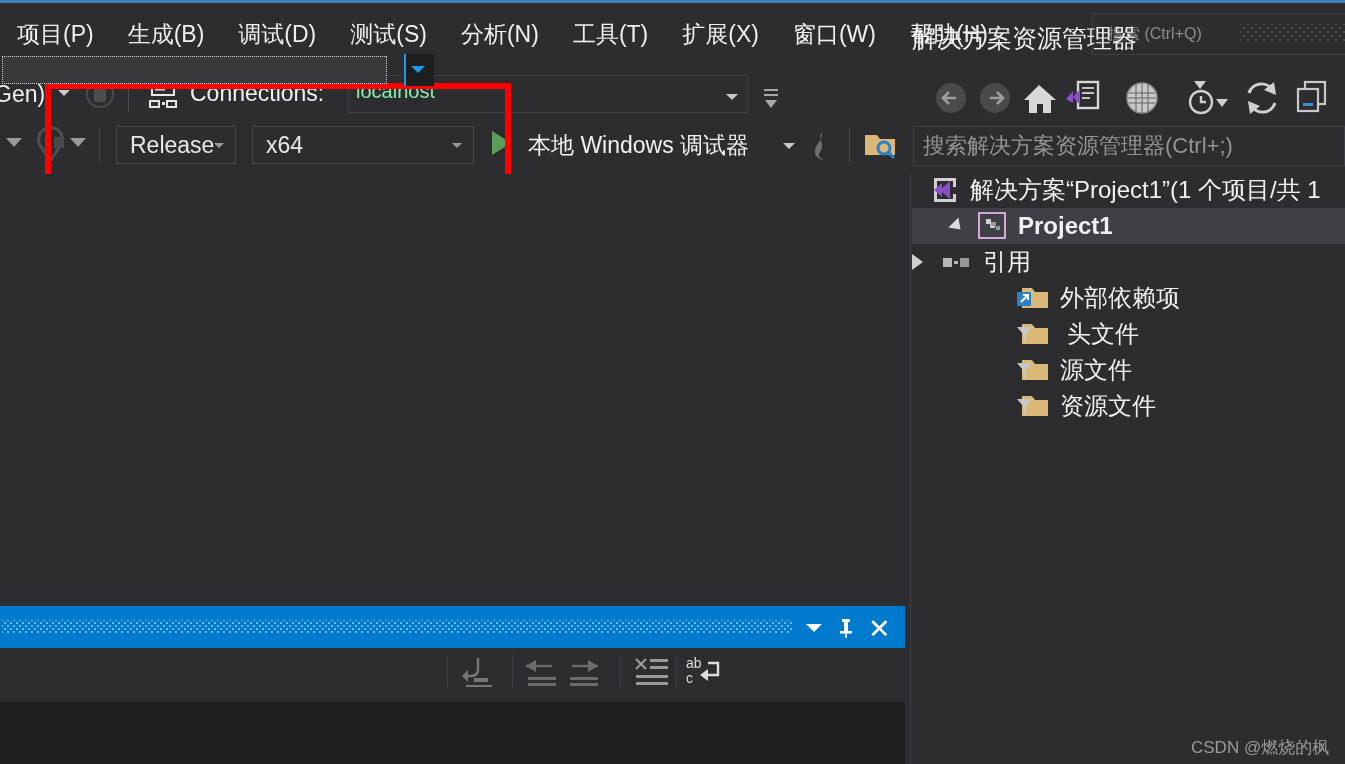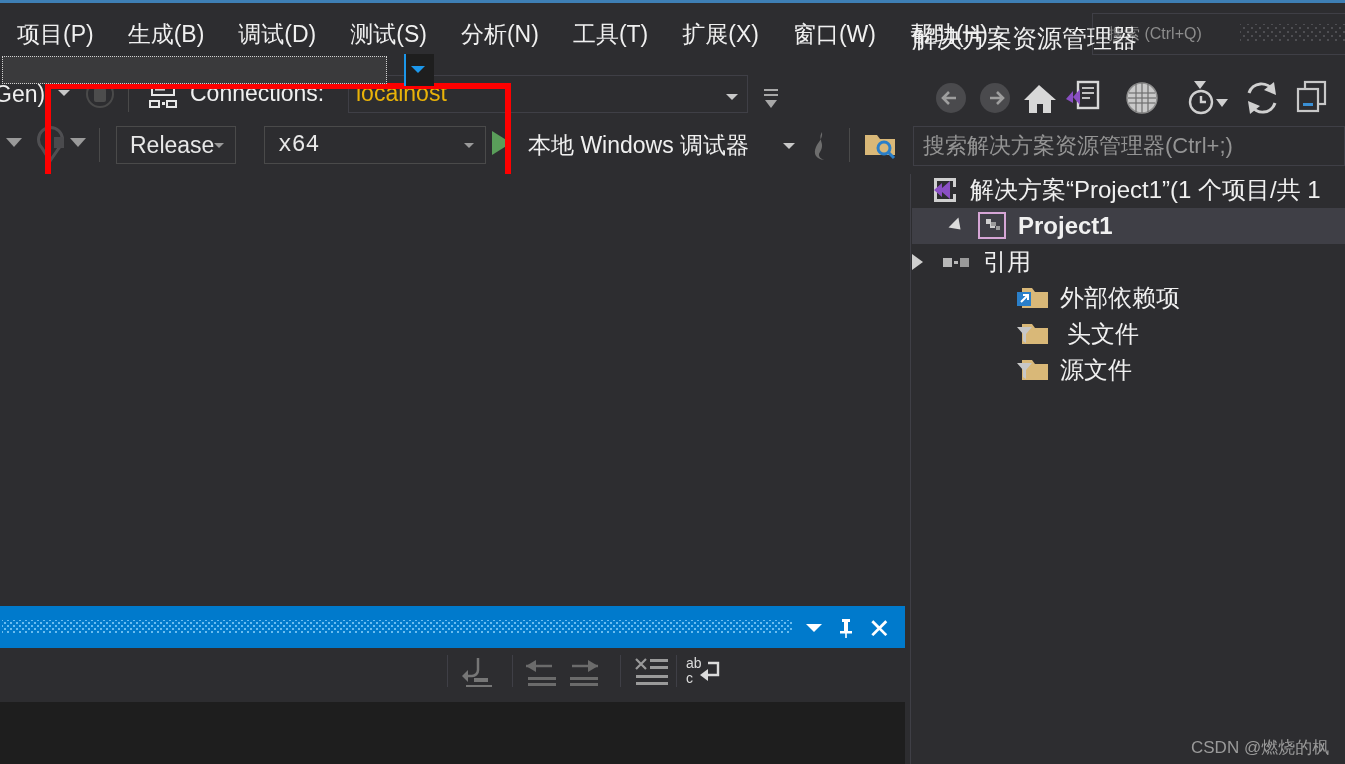--- a/index.html
+++ b/index.html
@@ -33,32 +33,32 @@
             border-top:5px solid #9a9a9a;}
   .tb1 .dd1{position:absolute;left:58px;top:22px;}
   .stop-btn{position:absolute;left:86px;top:80px;width:28px;height:28px;border-radius:50%;
             border:2px solid #4a4a4a;box-sizing:border-box;}
   .stop-sq{position:absolute;left:94px;top:88px;width:12px;height:14px;background:#4d4d4d;border-radius:2px;}
   .sep-v{position:absolute;width:1px;background:#4a4a4a;}
   .conn-icon{position:absolute;left:148px;top:80px;width:32px;height:30px;}
   .conn-label{position:absolute;left:190px;top:80px;font-size:23px;color:#f0f0f0;white-space:nowrap;}
   .conn-field{position:absolute;left:348px;top:75px;width:400px;height:38px;
               border:1px solid #3f3f46;box-sizing:border-box;background:#2d2d30;}
-  .conn-value{position:absolute;left:356px;top:80px;font-size:23px;color:#eab308;}
+  .conn-value{position:absolute;left:356px;top:80px;font-size:20px;color:#86efac;}
   .conn-arrow{position:absolute;left:726px;top:94px;}
   .tb1-overflow{position:absolute;left:762px;top:88px;}
 
   
   .tb2{position:absolute;left:0;top:122px;width:1345px;height:52px;background:#2d2d30;}
   .combo{position:absolute;height:38px;border:1px solid #4a4a4a;box-sizing:border-box;
          background:#2d2d30;display:flex;align-items:center;}
   .combo .txt{font-size:23px;color:#e8e8e8;padding-left:13px;white-space:nowrap;}
   .combo .arw{position:absolute;right:11px;top:16px;}
   #combo-config{left:116px;top:126px;width:120px;}
-  #combo-plat{left:264px;top:126px;width:222px;font-family:Liberation Mono, monospace;}
+  #combo-plat{left:252px;top:126px;width:222px;}
   .run-tri{position:absolute;left:492px;top:131px;width:0;height:0;
            border-top:12px solid transparent;border-bottom:12px solid transparent;
            border-left:19px solid #5a9e5a;}
   .dbg-label{position:absolute;left:528px;top:130px;font-size:23px;color:#f0f0f0;white-space:nowrap;}
   .dbg-arrow{position:absolute;left:783px;top:143px;}
 
   
   .ticon{position:absolute;width:36px;height:34px;}
   .ticon.sel{border:2px solid #1c97ea;box-sizing:border-box;background:#2d3a46;}
 
@@ -455,16 +455,23 @@
     </div>
 
     <div class="tr" style="padding-left:104px;">
       <svg width="34" height="30" style="margin-right:10px;flex:none;">
         <path d="M6 5 h10 l3 4 h13 v16 h-26z" fill="#d9b878"></path>
         <path d="M1 8 h15 l-6 7 v9 l-3 -2 v-7z" fill="#c7c7c7"></path>
       </svg>
       <span class="lbl">源文件</span>
     </div>
 
+    <div class="tr" style="padding-left:104px;">
+      <svg width="34" height="30" style="margin-right:10px;flex:none;">
+        <path d="M6 5 h10 l3 4 h13 v16 h-26z" fill="#d9b878"></path>
+        <path d="M1 8 h15 l-6 7 v9 l-3 -2 v-7z" fill="#c7c7c7"></path>
+      </svg>
+      <span class="lbl">资源文件</span>
+    </div>
   </div>
 
   <div class="watermark">CSDN @燃烧的枫</div>
 </div>
 
 </body></html>

